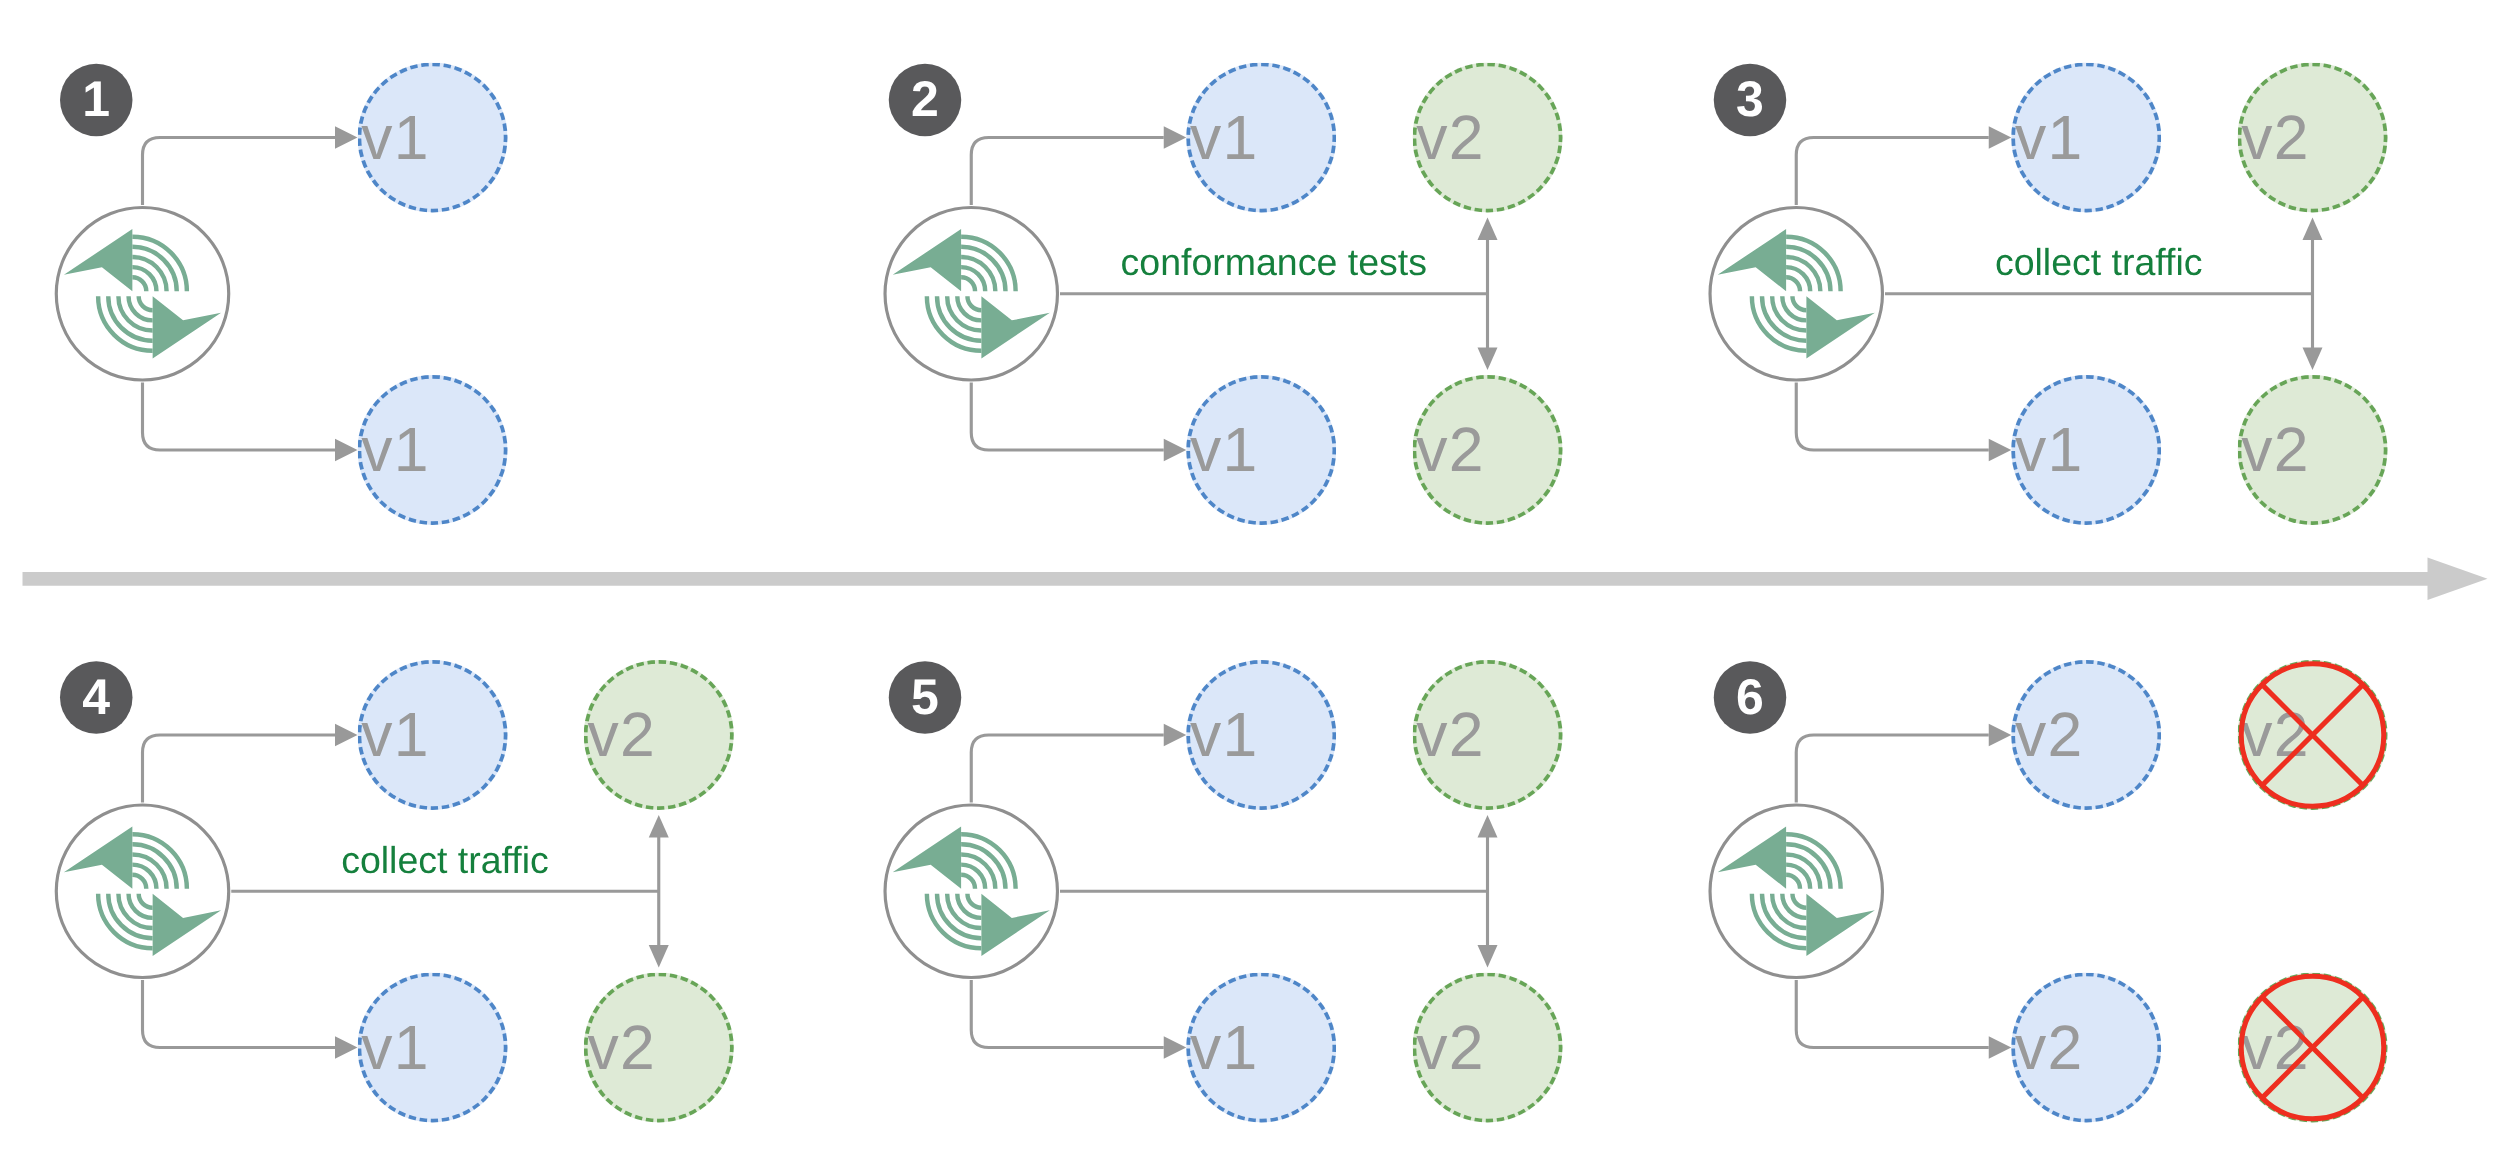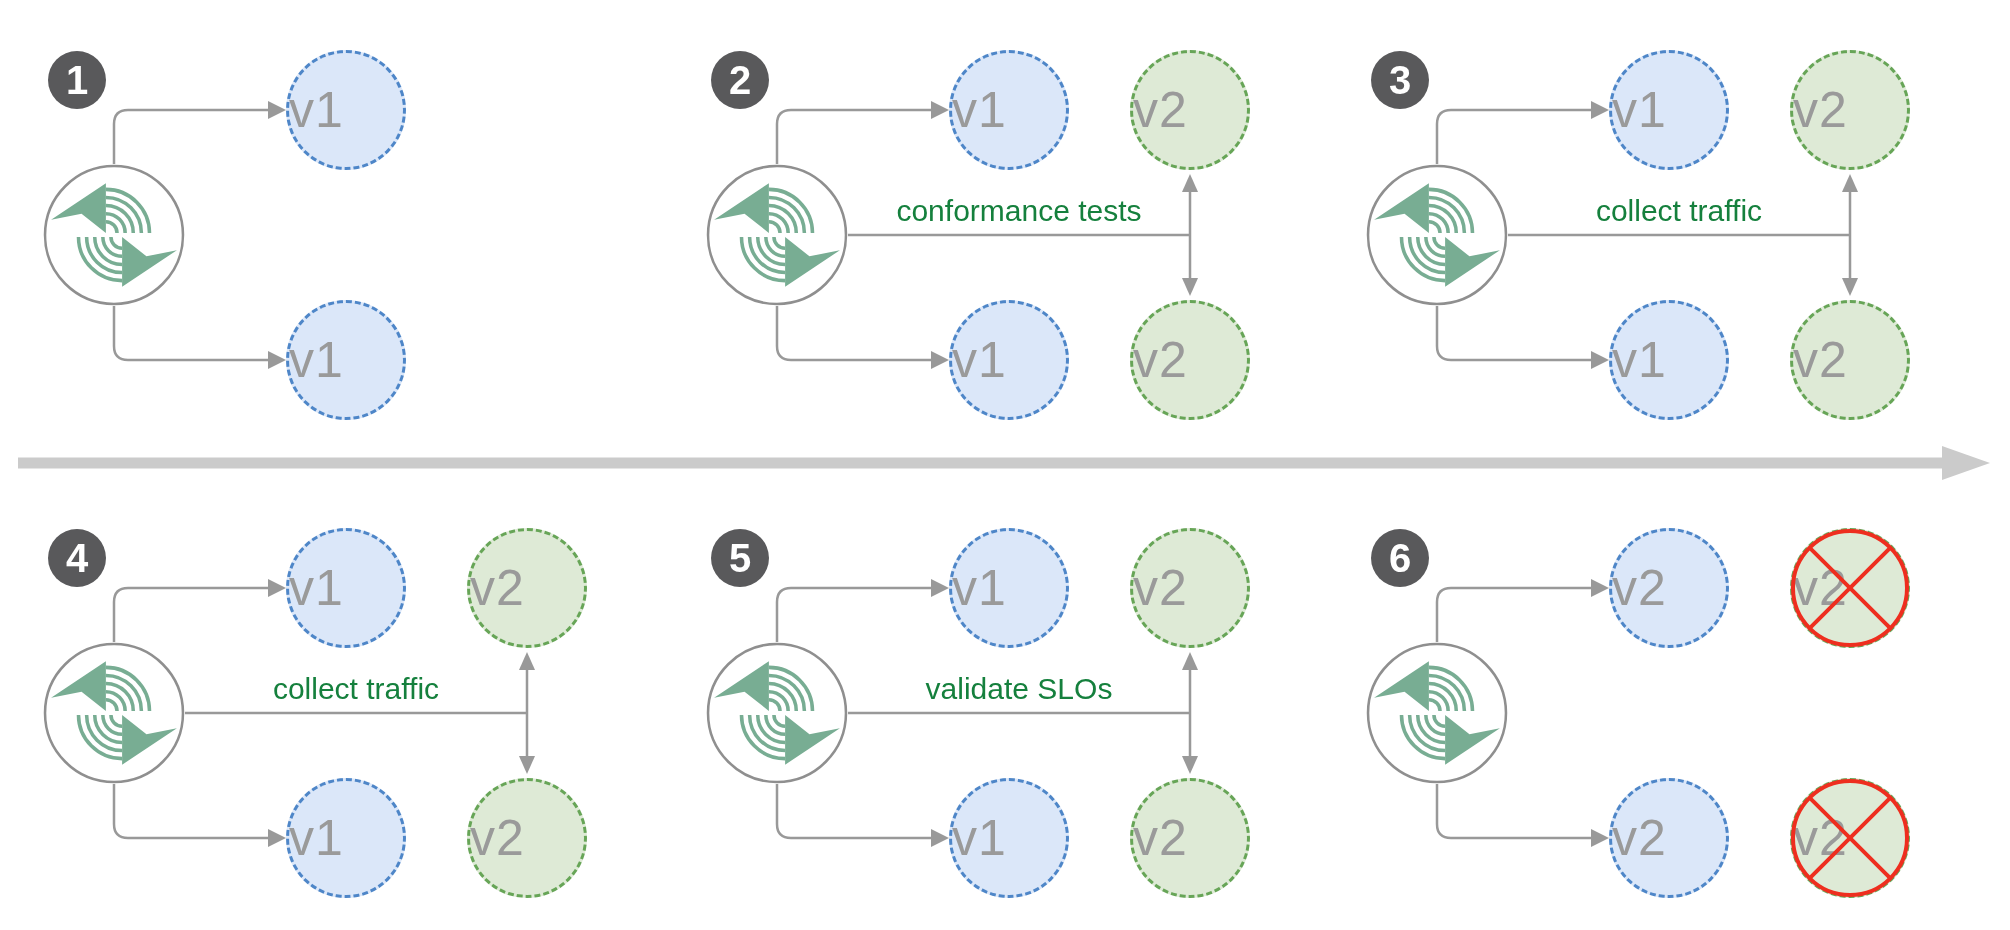--- a/index.html
+++ b/index.html
@@ -215,21 +215,20 @@
       </div>
     <div class="node blue bottom-primary">
         <span>v1</span>
       </div>
     <div class="node green top-secondary">
         <span>v2</span>
       </div>
     <div class="node green bottom-secondary">
         <span>v2</span>
       </div>
-    <div class="action-label">validate SLOs</div>
   </div>
 
   <div class="panel" style="left:1323px;top:478px">
     <div class="badge">6</div>
     <svg class="logo">
         <use href="#logo-mark"></use>
       </svg>
     <div class="node blue top-primary">
         <span>v2</span>
       </div>

